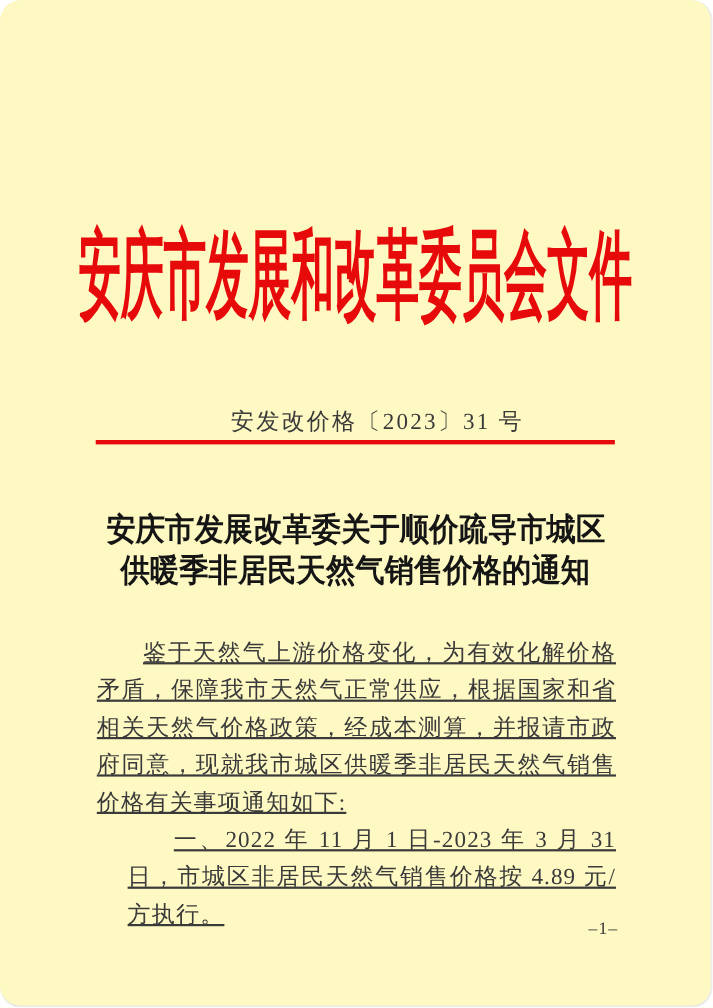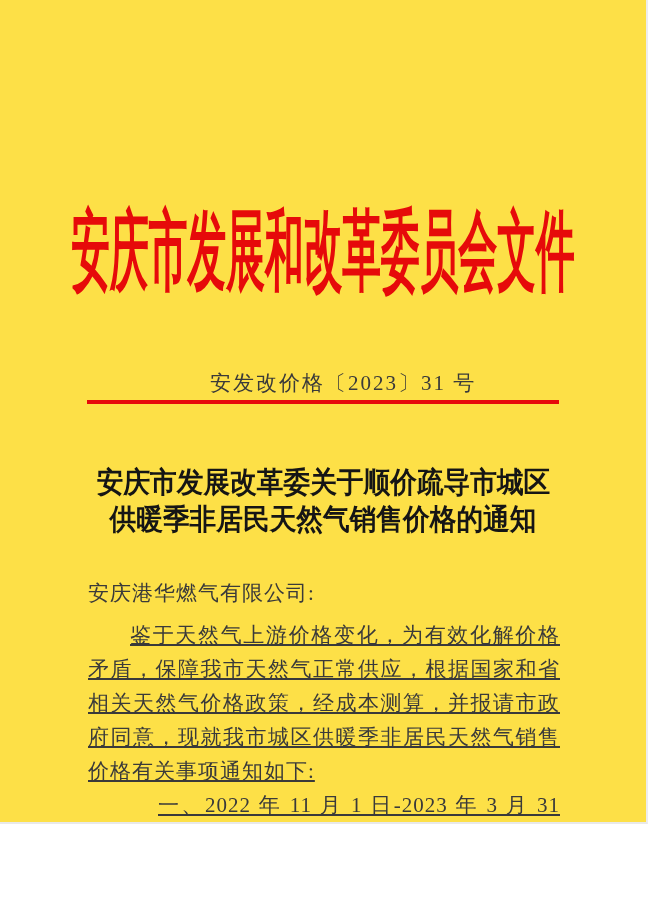--- a/index.html
+++ b/index.html
@@ -7,25 +7,26 @@
   body {
     width: 648px;
     height: 916px;
     overflow: hidden;
     position: relative;
     font-family: "Liberation Serif", "DejaVu Serif", serif;
   }
   .page {
     position: relative;
     width: 648px;
-    height: 824px;
-    background: #fde047;
+    height: 916px;
+    background: #fef9c3;
     border-right: 2px solid #ededed;
     border-bottom: 2px solid #e9e9e9;
     overflow: hidden;
+    border-radius: 19px;
   }
   
   .banner {
     margin-top: 204px;
     height: 96px;
     display: flex;
     justify-content: center;
     align-items: center;
     overflow: visible;
   }
@@ -113,20 +114,19 @@
   <div class="doc-number">安发改价格〔2023〕31 号</div>
 
   <div class="red-rule"></div>
 
   <div class="doc-title">
     <div class="title-line">安庆市发展改革委关于顺价疏导市城区</div>
     <div class="title-line">供暖季非居民天然气销售价格的通知</div>
   </div>
 
   <div class="body-block">
-    <div class="addressee">安庆港华燃气有限公司:</div>
     <p class="para">鉴于天然气上游价格变化，为有效化解价格矛盾，保障我市天然气正常供应，根据国家和省相关天然气价格政策，经成本测算，并报请市政府同意，现就我市城区供暖季非居民天然气销售价格有关事项通知如下:</p>
     <p class="para">一、2022 年 11 月 1 日-2023 年 3 月 31 日，市城区非居民天然气销售价格按 4.89 元/方执行。</p>
   </div>
 
   <div class="page-number">–1–</div>
 
 </div>
 
 </body></html>

